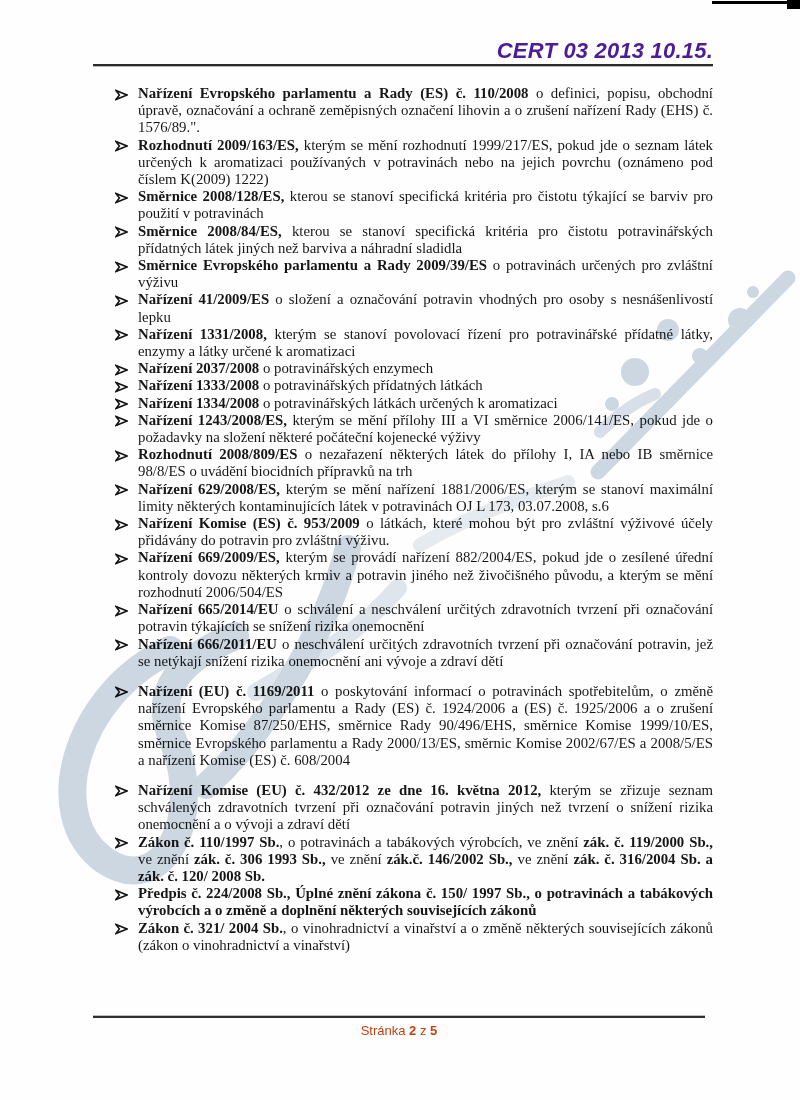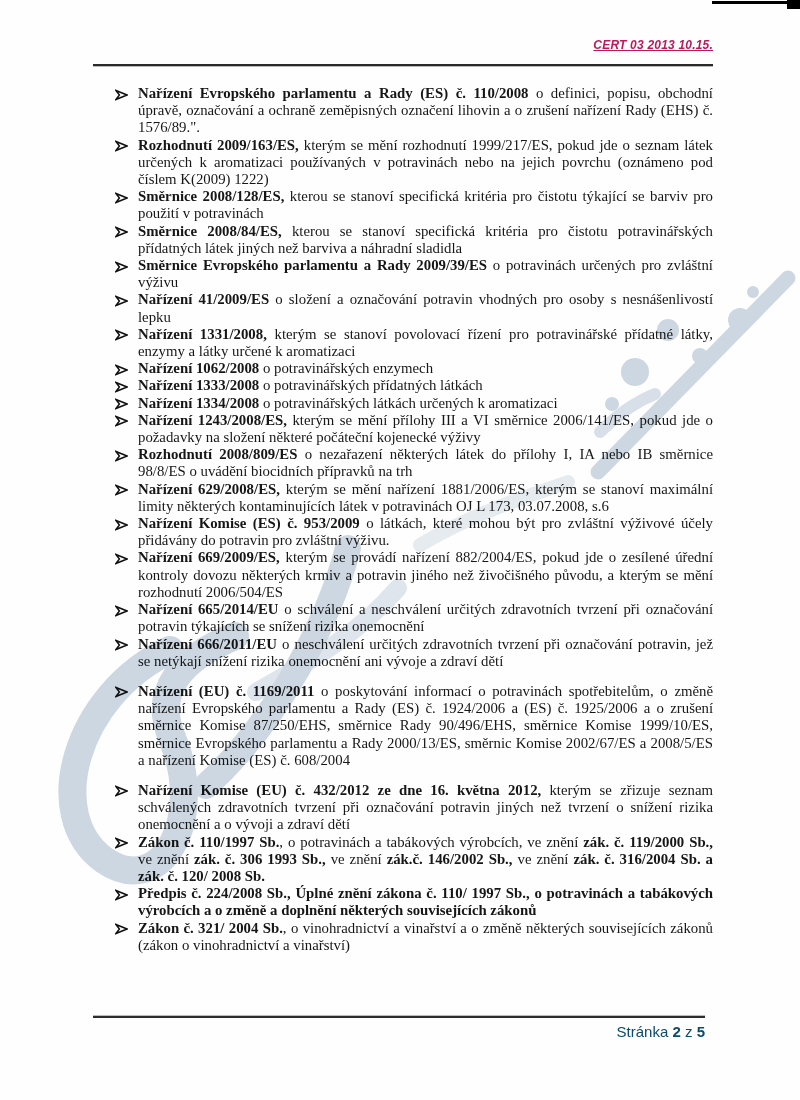--- a/index.html
+++ b/index.html
@@ -5,44 +5,44 @@
   html,body { margin:0; padding:0; background:#ffffff; }
   .page {
     position:relative; width:800px; height:1100px;
     background:#fefefe; overflow:hidden;
     font-family:"Liberation Serif", serif; color:#161616;
   }
   
   .header-title {
     position:absolute; top:38px; right:87px;
     font-family:"Liberation Sans", sans-serif;
-    font-weight:bold; font-style:italic; font-size:12px;
-    letter-spacing:0.2px; color:#be185d; z-index:1;text-decoration:underline;
+    font-weight:bold; font-style:italic; font-size:22px;
+    letter-spacing:0.2px; color:#4c1d95; z-index:1;
   }
   .header-rule {
     position:absolute; top:64px; left:93px; width:620px; height:2px;
     background:#2a2a2a; box-shadow:0 1px 0 rgba(60,60,60,0.35); z-index:1;
   }
   
   .list { position:absolute; top:85px; left:115px; width:598px; z-index:1; }
   .item {
     position:relative; padding-left:23px;
     text-align:justify; font-size:14.8px; line-height:17.2px;
   }
   .item .bullet-svg { position:absolute; left:0; top:3.5px; }
   .b { font-weight:bold; }
   .gap { margin-top:13px; }
   
   .footer-rule {
     position:absolute; top:1016px; left:93px; width:612px; height:2px;
     background:#2e2e2e; box-shadow:0 -1px 0 rgba(90,90,90,0.4); z-index:1;
   }
   .footer-text {
-    position:absolute; top:1023px; left:93px; width:612px; text-align:right;
-    font-family:"Liberation Sans", sans-serif; font-size:15px; color:#0c4a6e; z-index:1;
+    position:absolute; top:1023px; left:93px; width:612px; text-align:center;
+    font-family:"Liberation Sans", sans-serif; font-size:13px; color:#c2410c; z-index:1;
   }
   .footer-text .b { font-weight:bold; }
   
   .artifact-top-line { position:absolute; top:1px; left:712px; width:88px; height:3px; background:#000; z-index:4; }
   .artifact-corner   { position:absolute; top:0;  left:787px; width:13px; height:9px; background:#000; z-index:4; }
   
   .watermark {
     position:absolute; inset:0; z-index:3;
     pointer-events:none; mix-blend-mode:multiply;
     filter:blur(0.7px); opacity:0.95;
@@ -76,21 +76,21 @@
           <polygon points="1,1.5 12,6 1,10.5 4.4,6" fill="#ffffff" stroke="#111111" stroke-width="1.5" stroke-linejoin="miter"></polygon>
         </svg><span class="b">Směrnice Evropského parlamentu a Rady 2009/39/ES</span><span> o potravinách určených pro zvláštní výživu</span></div>
       <div class="item"><svg class="bullet-svg" width="13" height="12" viewBox="0 0 13 12">
           <polygon points="1,1.5 12,6 1,10.5 4.4,6" fill="#ffffff" stroke="#111111" stroke-width="1.5" stroke-linejoin="miter"></polygon>
         </svg><span class="b">Nařízení 41/2009/ES</span><span> o složení a označování potravin vhodných pro osoby s nesnášenlivostí lepku</span></div>
       <div class="item"><svg class="bullet-svg" width="13" height="12" viewBox="0 0 13 12">
           <polygon points="1,1.5 12,6 1,10.5 4.4,6" fill="#ffffff" stroke="#111111" stroke-width="1.5" stroke-linejoin="miter"></polygon>
         </svg><span class="b">Nařízení 1331/2008,</span><span> kterým se stanoví povolovací řízení pro potravinářské přídatné látky, enzymy a látky určené k aromatizaci</span></div>
       <div class="item"><svg class="bullet-svg" width="13" height="12" viewBox="0 0 13 12">
           <polygon points="1,1.5 12,6 1,10.5 4.4,6" fill="#ffffff" stroke="#111111" stroke-width="1.5" stroke-linejoin="miter"></polygon>
-        </svg><span class="b">Nařízení 1062/2008</span><span> o potravinářských enzymech</span></div>
+        </svg><span class="b">Nařízení 2037/2008</span><span> o potravinářských enzymech</span></div>
       <div class="item"><svg class="bullet-svg" width="13" height="12" viewBox="0 0 13 12">
           <polygon points="1,1.5 12,6 1,10.5 4.4,6" fill="#ffffff" stroke="#111111" stroke-width="1.5" stroke-linejoin="miter"></polygon>
         </svg><span class="b">Nařízení 1333/2008</span><span> o potravinářských přídatných látkách</span></div>
       <div class="item"><svg class="bullet-svg" width="13" height="12" viewBox="0 0 13 12">
           <polygon points="1,1.5 12,6 1,10.5 4.4,6" fill="#ffffff" stroke="#111111" stroke-width="1.5" stroke-linejoin="miter"></polygon>
         </svg><span class="b">Nařízení 1334/2008</span><span> o potravinářských látkách určených k aromatizaci</span></div>
       <div class="item"><svg class="bullet-svg" width="13" height="12" viewBox="0 0 13 12">
           <polygon points="1,1.5 12,6 1,10.5 4.4,6" fill="#ffffff" stroke="#111111" stroke-width="1.5" stroke-linejoin="miter"></polygon>
         </svg><span class="b">Nařízení 1243/2008/ES,</span><span> kterým se mění přílohy III a VI směrnice 2006/141/ES, pokud jde o požadavky na složení některé počáteční kojenecké výživy</span></div>
       <div class="item"><svg class="bullet-svg" width="13" height="12" viewBox="0 0 13 12">
@@ -115,21 +115,21 @@
           <polygon points="1,1.5 12,6 1,10.5 4.4,6" fill="#ffffff" stroke="#111111" stroke-width="1.5" stroke-linejoin="miter"></polygon>
         </svg><span class="b">Nařízení (EU) č. 1169/2011</span><span> o poskytování informací o potravinách spotřebitelům, o změně nařízení Evropského parlamentu a Rady (ES) č. 1924/2006 a (ES) č. 1925/2006 a o zrušení směrnice Komise 87/250/EHS, směrnice Rady 90/496/EHS, směrnice Komise 1999/10/ES, směrnice Evropského parlamentu a Rady 2000/13/ES, směrnic Komise 2002/67/ES a 2008/5/ES a nařízení Komise (ES) č. 608/2004</span></div>
       <div class="item gap"><svg class="bullet-svg" width="13" height="12" viewBox="0 0 13 12">
           <polygon points="1,1.5 12,6 1,10.5 4.4,6" fill="#ffffff" stroke="#111111" stroke-width="1.5" stroke-linejoin="miter"></polygon>
         </svg><span class="b">Nařízení Komise (EU) č. 432/2012 ze dne 16. května 2012,</span><span> kterým se zřizuje seznam schválených zdravotních tvrzení při označování potravin jiných než tvrzení o snížení rizika onemocnění a o vývoji a zdraví dětí</span></div>
       <div class="item"><svg class="bullet-svg" width="13" height="12" viewBox="0 0 13 12">
           <polygon points="1,1.5 12,6 1,10.5 4.4,6" fill="#ffffff" stroke="#111111" stroke-width="1.5" stroke-linejoin="miter"></polygon>
         </svg><span class="b">Zákon č. 110/1997 Sb.</span><span>, o potravinách a tabákových výrobcích, ve znění </span><span class="b">zák. č. 119/2000 Sb.,</span><span> ve znění </span><span class="b">zák. č. 306 1993 Sb.,</span><span> ve znění </span><span class="b">zák.č. 146/2002 Sb.,</span><span> ve znění </span><span class="b">zák. č. 316/2004 Sb. a zák. č. 120/ 2008 Sb.</span></div>
       <div class="item"><svg class="bullet-svg" width="13" height="12" viewBox="0 0 13 12">
           <polygon points="1,1.5 12,6 1,10.5 4.4,6" fill="#ffffff" stroke="#111111" stroke-width="1.5" stroke-linejoin="miter"></polygon>
-        </svg><span class="b">Předpis č. 224/2008 Sb., Úplné znění zákona č. 110/ 1997 Sb., o potravinách a tabákových výrobcích a o změně a doplnění některých souvisejících zákonů</span></div>
+        </svg><span class="b">Předpis č. 224/2008 Sb., Úplné znění zákona č. 150/ 1997 Sb., o potravinách a tabákových výrobcích a o změně a doplnění některých souvisejících zákonů</span></div>
       <div class="item"><svg class="bullet-svg" width="13" height="12" viewBox="0 0 13 12">
           <polygon points="1,1.5 12,6 1,10.5 4.4,6" fill="#ffffff" stroke="#111111" stroke-width="1.5" stroke-linejoin="miter"></polygon>
         </svg><span class="b">Zákon č. 321/ 2004 Sb.</span><span>, o vinohradnictví a vinařství a o změně některých souvisejících zákonů (zákon o vinohradnictví a vinařství)</span></div>
     </div>
 
   <div class="footer-rule"></div>
   <div class="footer-text"><span>Stránka</span> <span class="b">2</span> <span>z</span> <span class="b">5</span></div>
 
   <svg class="watermark" viewBox="0 0 800 1100">
     <g fill="none" stroke="var(--wm,#ccd6e1)" stroke-linecap="round">

